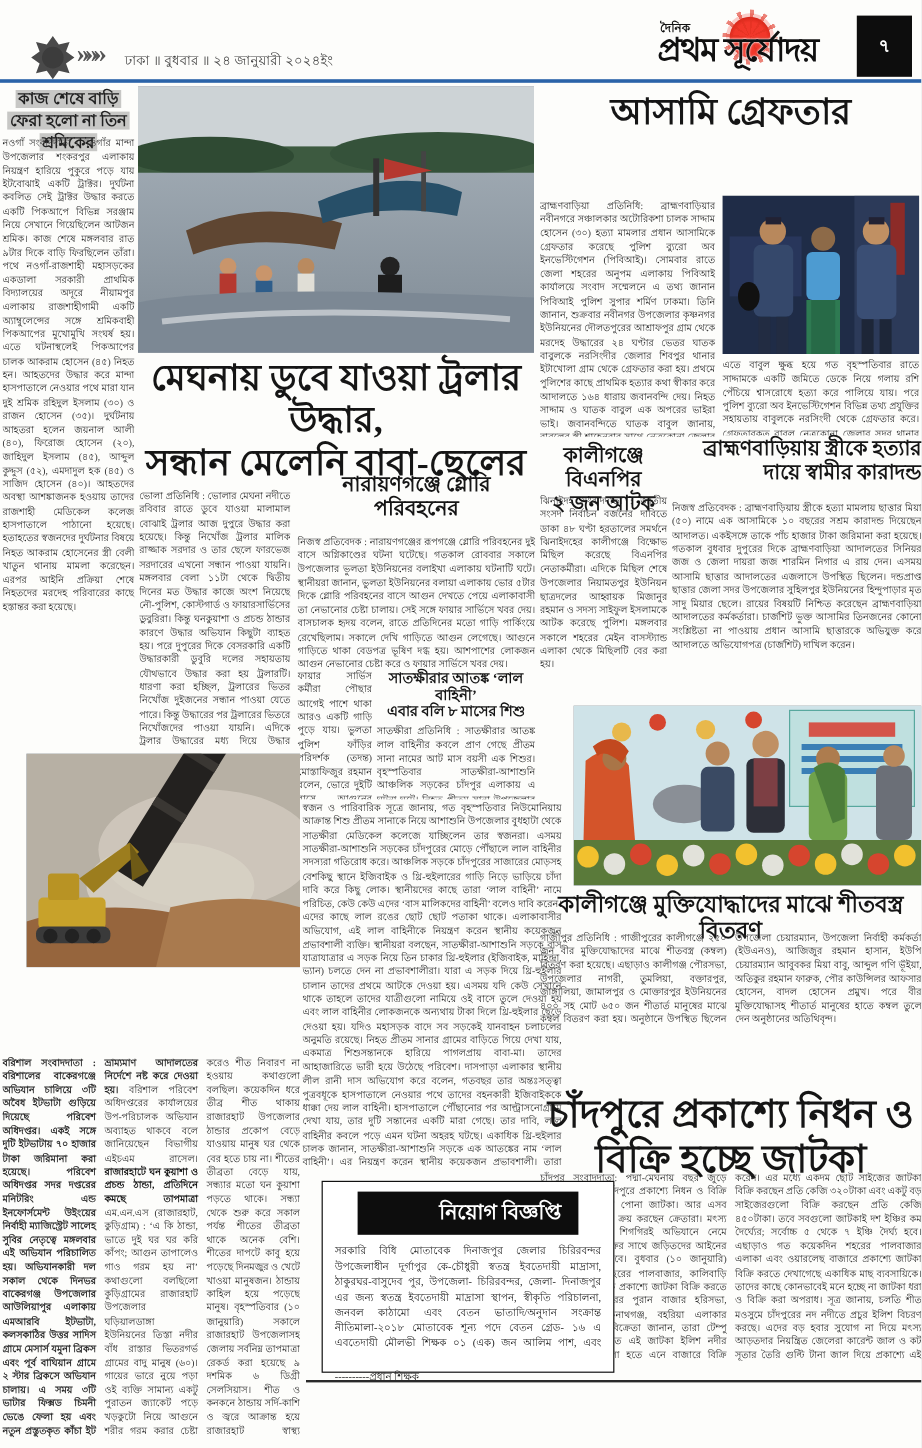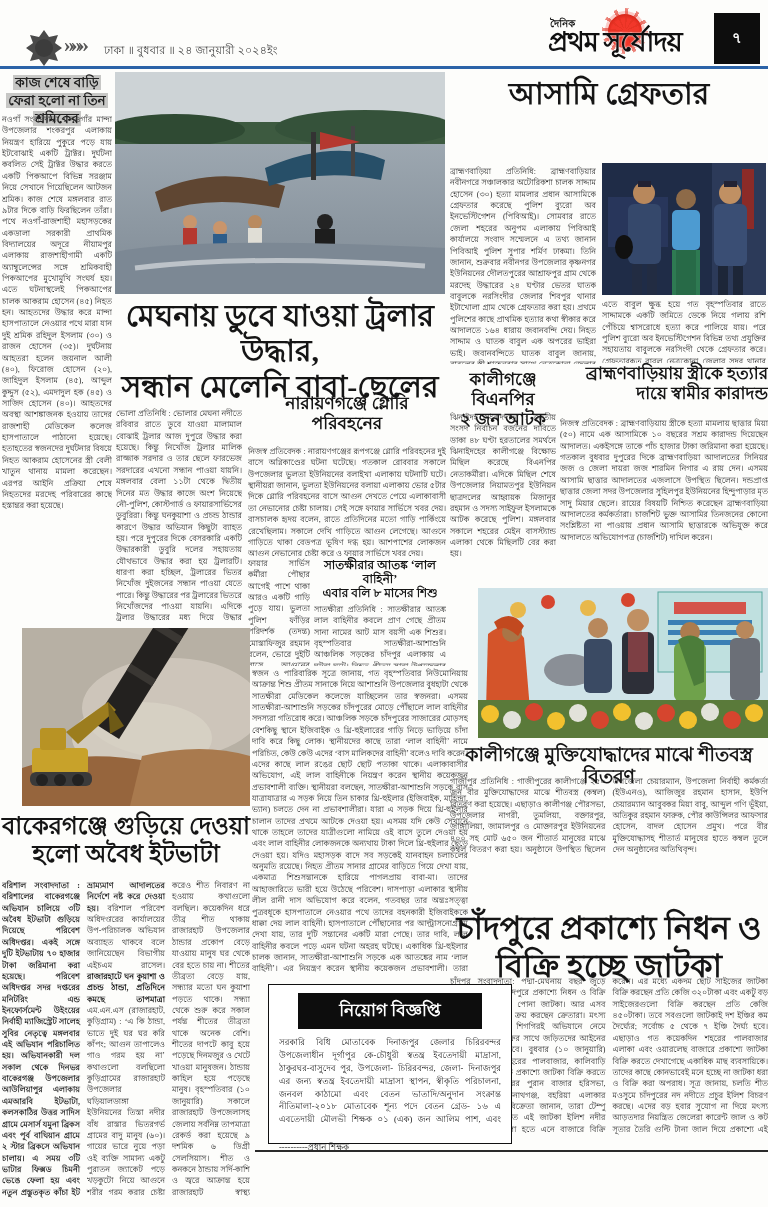--- a/index.html
+++ b/index.html
@@ -23,21 +23,21 @@
   
   .body-txt{font-size:8px;line-height:1.42;text-align:justify;color:#2b2b2b;overflow:hidden;}
   .body-txt b{color:#111;}
   .h-xl{font-weight:900;color:#151515;text-align:center;line-height:1.18;}
   .hl-gray{font-size:13.5px;font-weight:900;line-height:1.35;text-align:center;}
   .hl-gray span{background:#c7c7c5;padding:0 2px;box-decoration-break:clone;}
   .colbox{column-gap:7px;}
   .rule-dark{background:#2a2a2a;height:2px;}
   
   .notice{border:1.5px solid #111;background:#fff;padding:8px 10px;}
-  .notice-head{background:#0d0d0d;color:#fff;font-size:17px;font-weight:900;text-align:center;
+  .notice-head{background:#0d0d0d;color:#fff;font-size:17px;font-weight:900;text-align:right;
         padding:4px 14px;margin:0 auto 7px;width:70%;}
   .notice-body{font-size:8.6px;line-height:1.5;text-align:justify;}
   .notice-sign{font-size:8.6px;text-align:left;margin-top:17px;}
   .photo{overflow:hidden;background:#9aa0a8;}
   .photo svg{display:block;}
 </style>
 </head>
 <body>
 
 <div class="page">
@@ -240,24 +240,20 @@
       <rect x="18" y="100" width="26" height="22" rx="3" fill="#b89324"></rect>
       <rect x="8" y="144" width="62" height="14" rx="6" fill="#3a3a3a"></rect>
       <path d="M44 104 L86 74 L94 82 L56 116z" fill="#9c7d1e"></path>
       <path d="M86 74 l16 24 -14 8z" fill="#6e5a16"></path>
       <circle cx="20" cy="152" r="6" fill="#222"></circle>
         <circle cx="38" cy="152" r="6" fill="#222"></circle>
         <circle cx="56" cy="152" r="6" fill="#222"></circle>
     </svg>
   </div>
 
-  <div class="abs h-xl" style="left:2px;top:812px;width:248px;font-size:24px;">
-    <div>বাকেরগঞ্জে গুড়িয়ে দেওয়া</div>
-    <div>হলো অবৈধ ইটভাটা</div>
-  </div>
 
   <div class="abs body-txt colbox" style="left:2px;top:880px;width:248px;height:325px;column-count:3;">
     <span style="font-weight:bold">বরিশাল সংবাদদাতা : বরিশালের বাকেরগঞ্জে অভিযান চালিয়ে ৩টি অবৈধ ইটভাটা গুড়িয়ে দিয়েছে পরিবেশ অধিদপ্তর। একই সঙ্গে দুটি ইটভাটায় ৭০ হাজার টাকা জরিমানা করা হয়েছে। পরিবেশ অধিদপ্তর সদর দপ্তরের মনিটরিং এন্ড ইনফোর্সমেন্ট উইংয়ের নির্বাহী ম্যাজিস্ট্রেট সালেহ সুবির নেতৃত্বে মঙ্গলবার এই অভিযান পরিচালিত হয়। অভিযানকারী দল সকাল থেকে দিনভর বাকেরগঞ্জ উপজেলার আউলিয়াপুর এলাকায় এমআরবি ইটভাটা, কলসকাঠির উত্তর সাদিস গ্রামে মেসার্স যমুনা ব্রিকস এবং পূর্ব বাঘিয়ান গ্রামে ২ স্টার ব্রিকসে অভিযান চালায়। এ সময় ৩টি ভাটার ফিক্সড চিমনী ভেঙে ফেলা হয় এবং নতুন প্রস্তুতকৃত কাঁচা ইট ভ্রাম্যমাণ আদালতের নির্দেশে নষ্ট করে দেওয়া হয়।</span>
     <span>বরিশাল পরিবেশ অধিদপ্তরের কার্যালয়ের উপ-পরিচালক অভিযান অব্যাহত থাকবে বলে জানিয়েছেন বিভাগীয় এইচএম রাসেল।</span>
     <b>রাজারহাটে ঘন কুয়াশা ও প্রচন্ড ঠান্ডা, প্রতিদিনে কমছে তাপমাত্রা</b>
     <span>এম.এন.এস (রাজারহাট, কুড়িগ্রাম) : ‘এ কি ঠান্ডা, ভাতে দুই ঘর ঘর করি কাঁপং; আগুন তাপালেও গাও গরম হয় না’ কথাগুলো বলছিলো কুড়িগ্রামের রাজারহাট উপজেলার ঘড়িয়ালডাঙ্গা ইউনিয়নের তিস্তা নদীর বাঁধ রাস্তার ভিতরগর্ভ গ্রামের বাদু মানুষ (৬০)। গায়ের ভারে নুয়ে পড়া ওই ব্যক্তি সামান্য একটু পুরাতন জ্যাকেট পড়ে খড়কুটো নিয়ে আগুনে শরীর গরম করার চেষ্টা করেও শীত নিবারণ না হওয়ায় কথাগুলো বলছিল। কয়েকদিন ধরে তীব্র শীত থাকায় রাজারহাট উপজেলার ঠান্ডার প্রকোপ বেড়ে যাওয়ায় মানুষ ঘর থেকে বের হতে চায় না। শীতের তীব্রতা বেড়ে যায়, সন্ধ্যার মতো ঘন কুয়াশা পড়তে থাকে। সন্ধ্যা থেকে শুরু করে সকাল পর্যন্ত শীতের তীব্রতা থাকে অনেক বেশি। শীতের দাপটে কাবু হয়ে পড়েছে দিনমজুর ও খেটে খাওয়া মানুষজন। ঠান্ডায় কাহিল হয়ে পড়েছে মানুষ। বৃহস্পতিবার (১০ জানুয়ারি) সকালে রাজারহাট উপজেলাসহ জেলায় সর্বনিম্ন তাপমাত্রা রেকর্ড করা হয়েছে ৯ দশমিক ৬ ডিগ্রী সেলসিয়াস। শীত ও কনকনে ঠান্ডায় সর্দি-কাশি ও জ্বরে আক্রান্ত হয়ে রাজারহাট স্বাস্থ্য কমপ্লেক্সে ভর্তি হচ্ছেন অনেকে।</span>
   </div>
 
   <div class="abs notice" style="left:268px;top:984px;width:222px;height:142px;">
     <div class="notice-head">নিয়োগ বিজ্ঞপ্তি</div>

